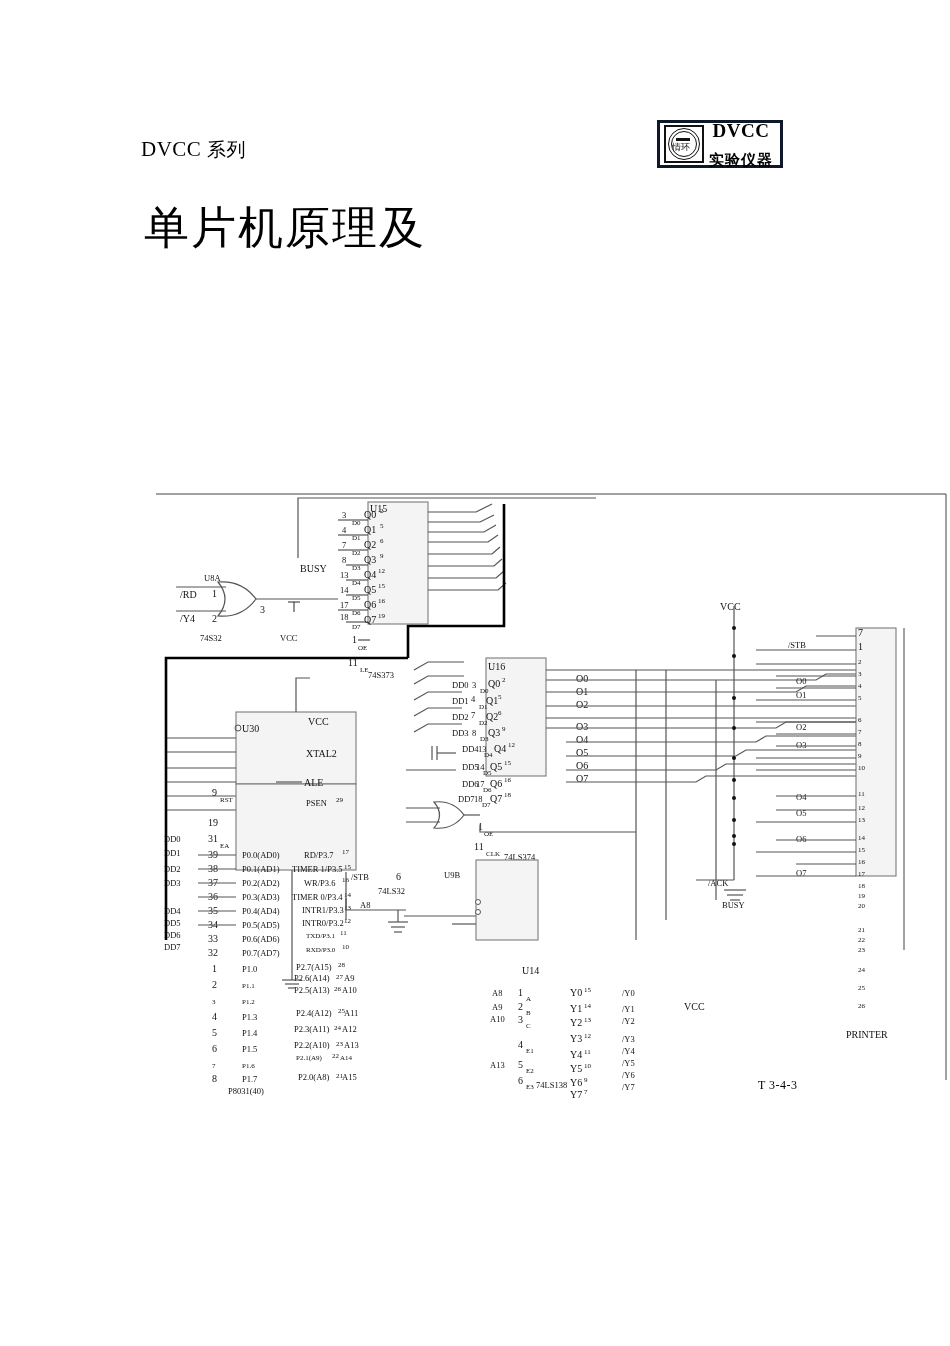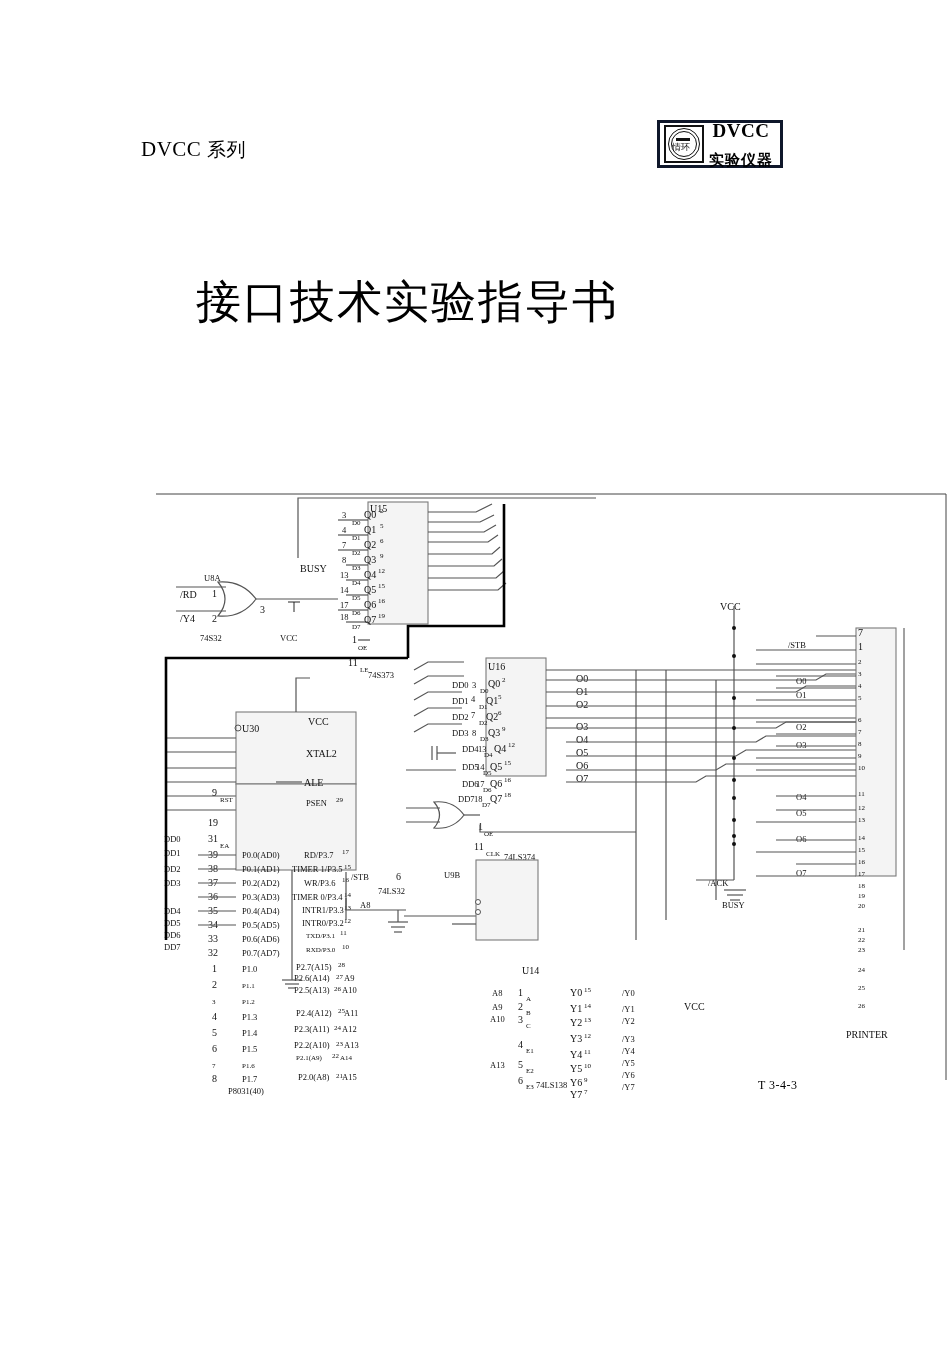--- a/index.html
+++ b/index.html
@@ -170,21 +170,21 @@
       <div class="ring2"></div>
       <div class="bar"></div>
       <div class="gchar">情环</div>
     </div>
     <div class="logo-text">
       <div class="dvcc">DVCC</div>
       <div class="sub">实验仪器</div>
     </div>
   </div>
 
-  <div class="title-sub">接口技术实验指导书</div>
+  <div class="title-main">单片机原理及</div>
 
   <div class="schematic">
     <svg width="800" height="620" viewBox="0 0 800 620" xmlns="http://www.w3.org/2000/svg">
       <defs>
         <style>
           .w   { stroke:#555; stroke-width:1.2; fill:none; }
           .wb  { stroke:#000; stroke-width:2.6; fill:none; }
           .wt  { stroke:#444; stroke-width:1; fill:none; }
           .box { fill:#f4f4f4; stroke:#7a7a7a; stroke-width:1.1; }
           .t   { font-family:"Liberation Serif",serif; font-size:10px; fill:#111; }

